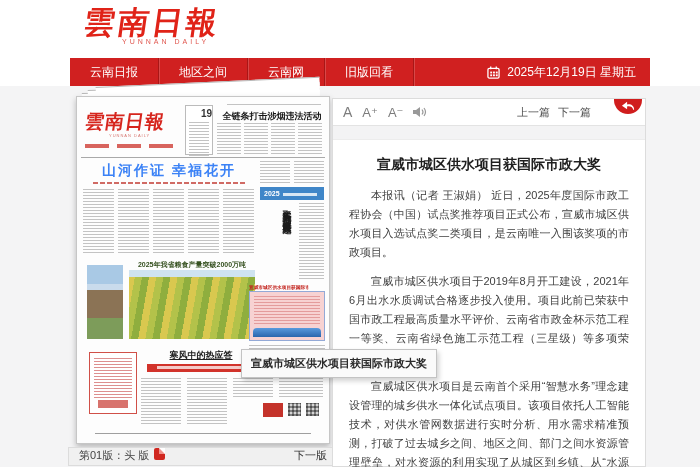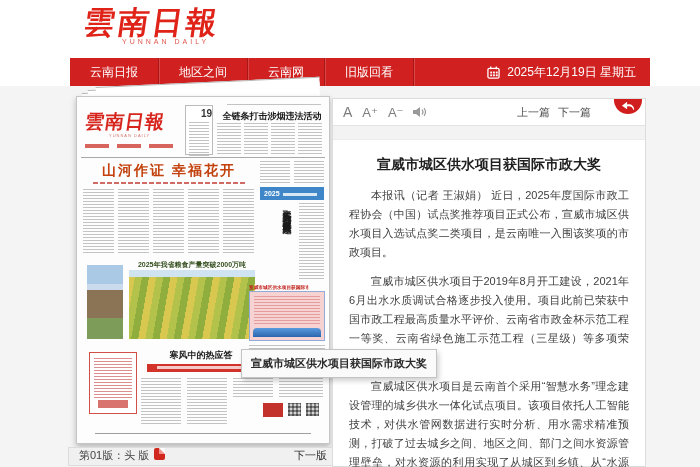--- a/index.html
+++ b/index.html
@@ -27,36 +27,36 @@
   .abs{position:absolute;}
   .p-logo{left:8px;top:12px;font-family:"DejaVu Serif","Liberation Serif",serif;font-weight:bold;font-size:19px;color:#d6251d;transform:skewX(-8deg);letter-spacing:1px;}
   .p-logo-sub{left:32px;top:36px;font-size:4px;color:#d6756f;letter-spacing:1px;}
   .p-slogan{left:8px;top:47px;width:96px;height:4px;background:repeating-linear-gradient(to right,#d8645e 0 24px,transparent 24px 32px);}
   .p-datebox{left:108px;top:8px;width:26px;height:48px;border:1px solid #bbb;background:#fff;}
   .p-datebox .d{font-size:10px;font-weight:bold;color:#333;text-align:right;margin-top:2px;}
   .p-datebox .l{margin:3px 3px 0;height:34px;}
   .p-topnote{left:150px;top:7px;width:94px;height:3px;}
   .p-topheadline{left:140px;top:13px;width:110px;text-align:center;font-size:9px;font-weight:bold;color:#151515;white-space:nowrap;}
   .p-divider{left:4px;right:4px;top:60px;height:1px;background:#a9a9a9;}
-  .p-mainheadline{left:4px;top:65px;width:176px;text-align:center;font-size:14px;font-weight:bold;color:#c2410c;letter-spacing:2px;white-space:nowrap;}
+  .p-mainheadline{left:4px;top:65px;width:176px;text-align:center;font-size:14px;font-weight:bold;color:#3b82f6;letter-spacing:2px;white-space:nowrap;}
   .p-subred{left:16px;top:85px;width:152px;height:2px;background:repeating-linear-gradient(to right,#d06a64 0 5px,transparent 5px 7px);}
   .p-photoheadline{left:52px;top:163px;width:126px;text-align:center;font-size:7px;font-weight:bold;color:#35501f;white-space:nowrap;}
   .p-photo1{left:10px;top:168px;width:36px;height:74px;background:linear-gradient(180deg,#a9c9e5 0 26%,#c9dbec 26% 34%,#8b7355 34% 72%,#7d9c5a 72%);}
   .p-photo2{left:52px;top:173px;width:126px;height:69px;background:linear-gradient(#cfe3f0 0 7px,transparent 7px),repeating-linear-gradient(100deg,#d9c84f 0 7px,#b3c24a 7px 14px,#8fae3e 14px 21px);}
   .p-bluebox{left:183px;top:90px;width:64px;height:13px;background:#3f86c8;color:#fff;font-size:7px;font-weight:bold;line-height:13px;padding-left:4px;box-sizing:border-box;}
   .p-bluebox span.wh{display:inline-block;width:34px;height:3px;background:rgba(255,255,255,.8);margin-left:3px;}
   .p-vertheadline{left:186px;top:106px;height:102px;width:30px;writing-mode:vertical-rl;font-size:9px;font-weight:bold;color:#1c1c1c;letter-spacing:1px;}
   .p-redheadline{left:172px;top:186px;width:76px;overflow:hidden;white-space:nowrap;font-size:6px;font-weight:bold;color:#c2221c;transform:scale(.78);transform-origin:left center;}
   .p-highlight{left:172px;top:194px;width:76px;height:50px;background:#f7d2d2;border:1px solid #93a9d6;box-sizing:border-box;}
   .p-highlight .inner{position:absolute;left:4px;right:4px;top:4px;height:30px;}
   .p-wave{position:absolute;left:3px;right:3px;bottom:3px;height:9px;background:linear-gradient(#5a9add,#2a66ad);border-radius:4px 4px 0 0;}
   .p-redbox{left:12px;top:255px;width:48px;height:62px;border:1px solid #d05048;box-sizing:border-box;background:#fff;}
   .p-redbox .in{position:absolute;left:4px;right:4px;top:5px;height:40px;}
   .p-redbox .blk{position:absolute;left:8px;right:8px;bottom:5px;height:8px;background:#d8736d;}
-  .p-bottomheadline{left:64px;top:252px;width:120px;text-align:center;font-size:9px;font-weight:bold;color:#202020;white-space:nowrap;}
+  .p-bottomheadline{left:64px;top:252px;width:120px;text-align:center;font-size:9px;font-weight:bold;color:#202020;white-space:nowrap;text-decoration:underline;}
   .p-redbar{left:70px;top:267px;width:108px;height:8px;background:#d2332b;}
   .p-redbar i{display:block;margin:2px 10px;height:3px;background:rgba(255,255,255,.75);}
   .p-qrred{left:186px;top:306px;width:20px;height:14px;background:#c4332b;}
   .p-qr{width:13px;height:13px;top:306px;background:repeating-linear-gradient(0deg,#8e8e8e 0 2px,#e9e9e9 2px 4px),repeating-linear-gradient(90deg,#8e8e8e 0 2px,#e9e9e9 2px 4px);background-blend-mode:multiply;}
   .p-footline{left:18px;right:18px;top:336px;height:1px;background:#9f9f9f;}
 
   
   .page-bar{position:absolute;left:68px;top:447px;width:268px;height:17px;background:#f0f0f0;border:1px solid #dcdcdc;display:flex;align-items:flex-start;font-size:11px;color:#444;}
   .page-bar .ed{margin-left:10px;}
   .pdf{width:11px;height:12px;margin-left:5px;background:#d0271f;border-radius:2px;position:relative;display:inline-block;}

